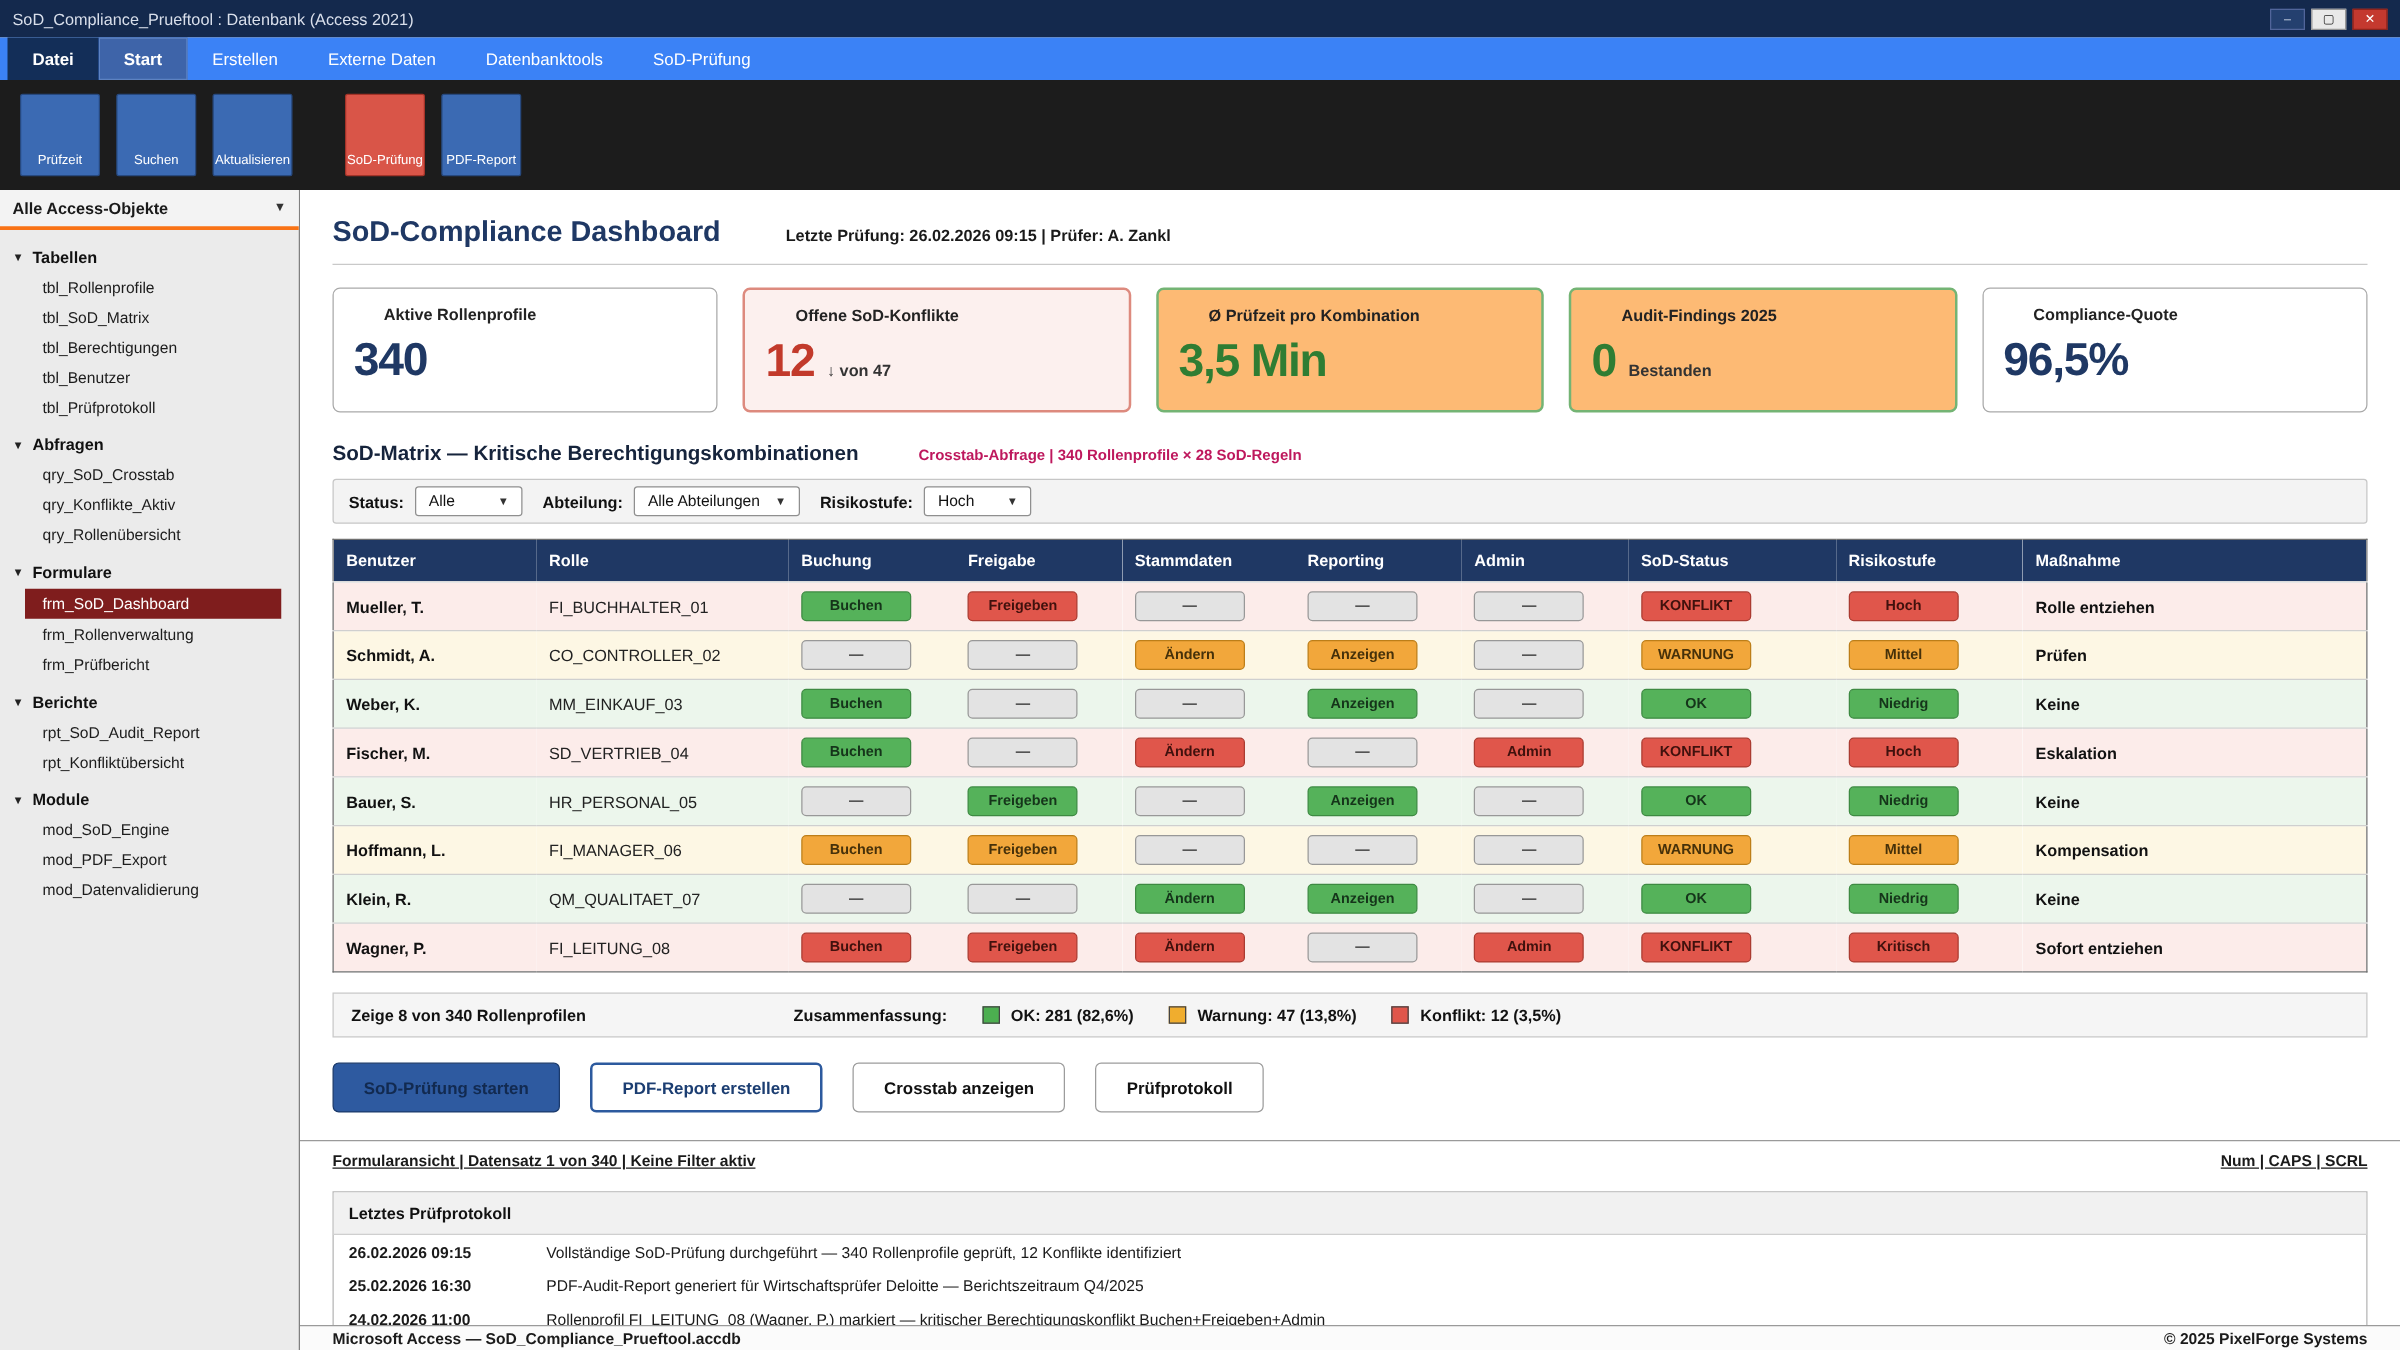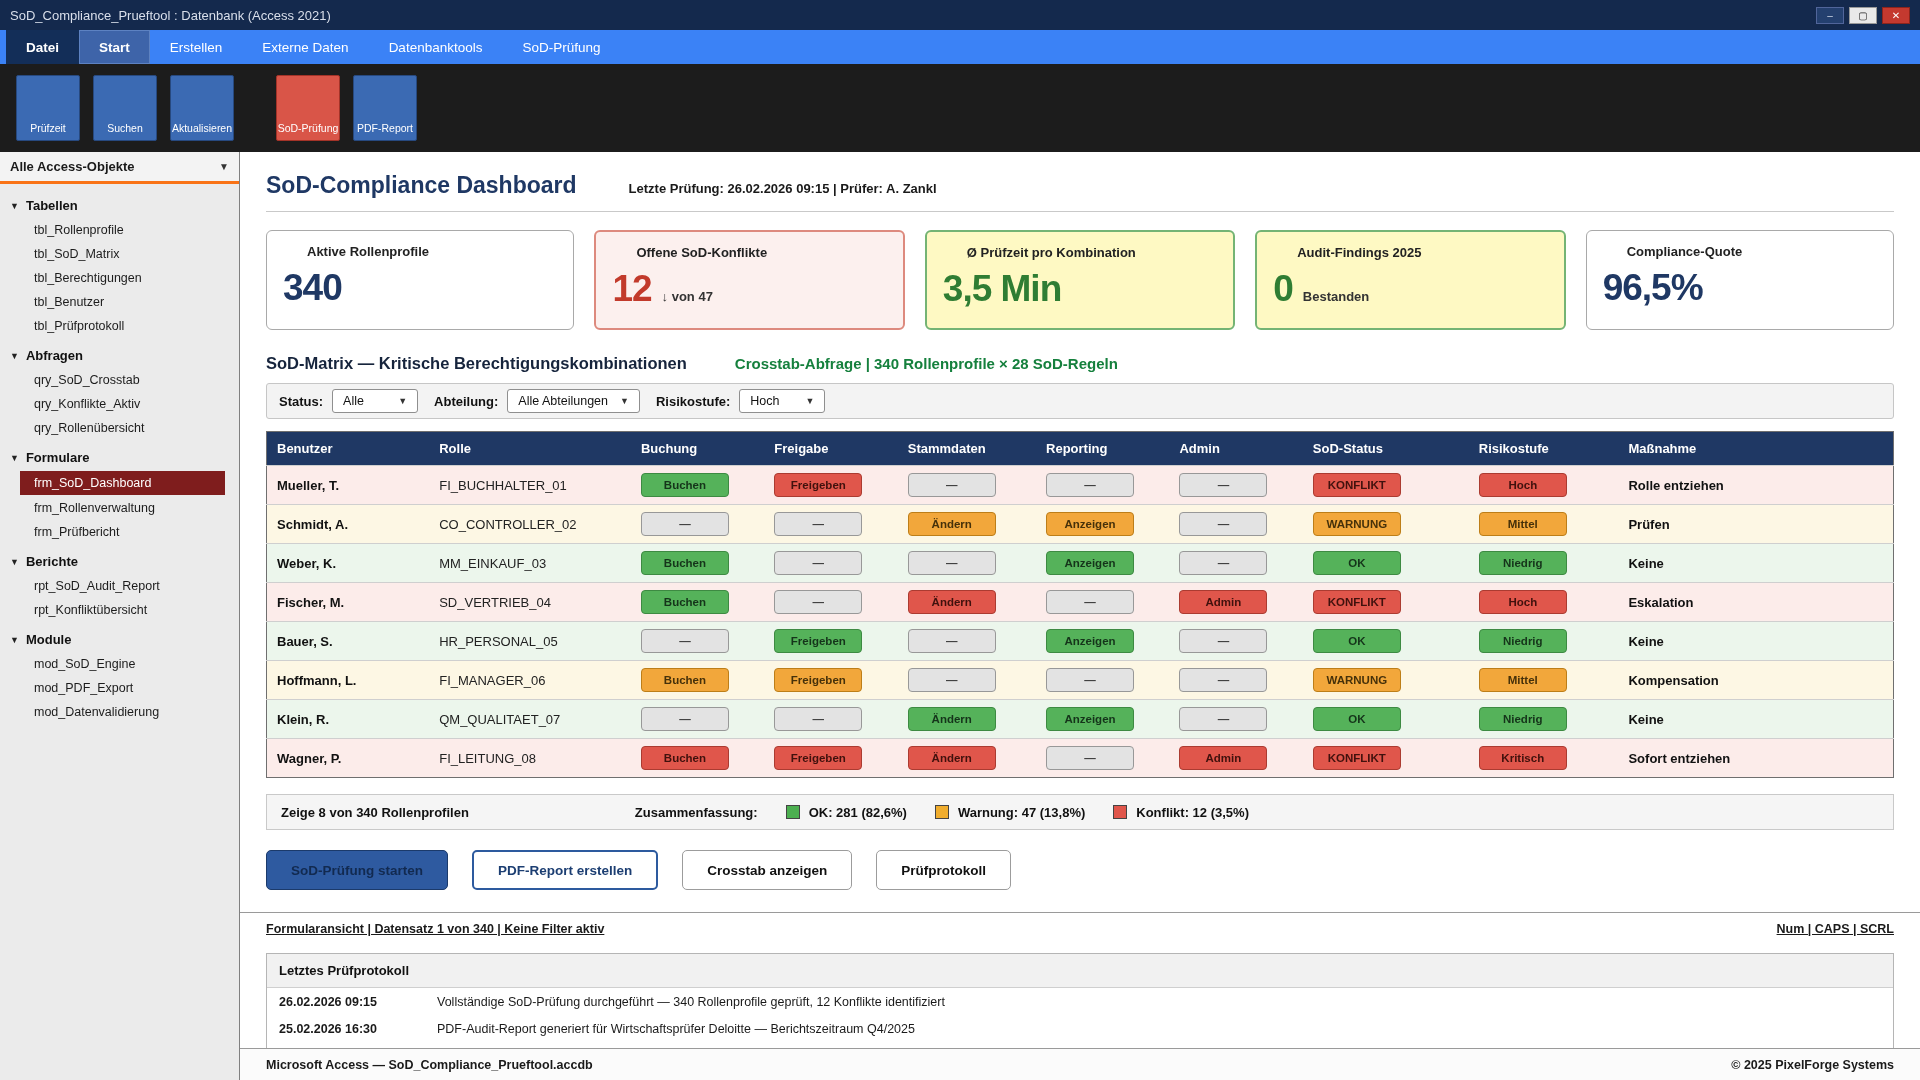--- a/index.html
+++ b/index.html
@@ -44,31 +44,31 @@
   .main{flex:1;min-width:0;display:flex;flex-direction:column;background:#fff;}
   .content{flex:1;min-height:0;padding:10px 26px 0;overflow:hidden;}
 
   .dash-header{display:flex;align-items:baseline;gap:52px;padding:10px 0 12px;border-bottom:1px solid #c9c9c9;}
   .dash-title{font-size:23px;font-weight:bold;color:#1f3864;}
   .dash-meta{font-size:13px;font-weight:bold;color:#1a1a1a;}
 
   .kpi-row{display:flex;gap:20px;margin:18px 0 24px;}
   .kpi{flex:1;height:100px;background:#fff;border:1px solid #a9a9a9;border-radius:6px;padding:13px 16px;}
   .kpi.red{background:#fcf0ee;border:2px solid #dd8a7e;}
-  .kpi.green{background:#fef9c3;border:2px solid #74b474;}
+  .kpi.green{background:#fdba74;border:2px solid #74b474;}
   .kpi-label{font-size:13px;font-weight:bold;color:#222;white-space:nowrap;margin-left:24px;}
   .kpi-valrow{display:flex;align-items:baseline;gap:10px;margin-top:8px;}
   .kpi-value{font-size:37px;font-weight:bold;color:#1f3864;letter-spacing:-1px;}
   .kpi.red .kpi-value{color:#c23a2b;}
   .kpi.green .kpi-value{color:#2f7d33;}
   .kpi-suffix{font-size:13px;font-weight:bold;color:#333;}
 
   .section-head{display:flex;align-items:baseline;gap:48px;margin:2px 0 10px;}
   .section-title{font-size:16.5px;font-weight:bold;color:#16243c;}
-  .section-sub{font-size:15px;font-weight:bold;color:#15803d;}
+  .section-sub{font-size:12px;font-weight:bold;color:#be185d;}
 
   .filterbar{height:36px;background:#f3f3f3;border:1px solid #c6c6c6;border-radius:3px;display:flex;align-items:center;gap:16px;padding:0 12px;margin-bottom:12px;}
   .filter-group{display:flex;align-items:center;gap:9px;}
   .filter-label{font-size:13px;font-weight:bold;color:#111;}
   .filter-select{background:#fff;border:1px solid #8f8f8f;border-radius:3px;padding:4px 10px;font-size:12.5px;display:flex;align-items:center;gap:12px;min-width:86px;justify-content:space-between;color:#111;cursor:default;}
   .filter-select .caret{font-size:9px;color:#333;}
 
   .matrix{width:100%;border-collapse:collapse;table-layout:fixed;border:1px solid #6f6f6f;}
   .matrix th{background:#1f3864;color:#fff;font-size:13px;font-weight:bold;text-align:left;padding:9px 10px;white-space:nowrap;overflow:hidden;}
   .matrix td{padding:7px 10px;font-size:13px;border-top:1px solid #cfcfcf;white-space:nowrap;overflow:hidden;vertical-align:middle;}
@@ -95,21 +95,21 @@
   .btn.outline{border:2px solid #2d5a9e;color:#1c3e72;}
 
   .statusbar{display:flex;justify-content:space-between;align-items:center;border-top:1px solid #9a9a9a;margin:4px -26px 0;padding:9px 26px 7px;font-size:12.5px;font-weight:bold;color:#1a1a1a;text-decoration:underline;}
 
   .logpanel{border:1px solid #b5b5b5;margin:10px 0 8px;}
   .log-title{background:#f1f1f1;border-bottom:1px solid #cfcfcf;font-size:13px;font-weight:bold;color:#111;padding:9px 12px;}
   .log-row{display:flex;padding:7px 12px 6px;font-size:12.5px;color:#1a1a1a;}
   .log-date{width:158px;flex:none;font-weight:bold;}
   .log-text{flex:1;white-space:nowrap;overflow:hidden;}
 
-  .footerbar{height:32px;flex:none;border-top:1px solid #9a9a9a;background:#fbfbfb;display:flex;align-items:center;justify-content:space-between;padding:0 26px;font-size:12.5px;font-weight:bold;color:#1a1a1a;}
+  .footerbar{height:20px;flex:none;border-top:1px solid #9a9a9a;background:#fbfbfb;display:flex;align-items:center;justify-content:space-between;padding:0 26px;font-size:12.5px;font-weight:bold;color:#1a1a1a;}
 </style>
 </head>
 <body>
 
 <div class="app">
 
   <div class="titlebar">
     <span class="title">SoD_Compliance_Prueftool : Datenbank (Access 2021)</span>
     <div class="win-controls" id="win-controls">
         <div class="win-btn minimize">–</div>

